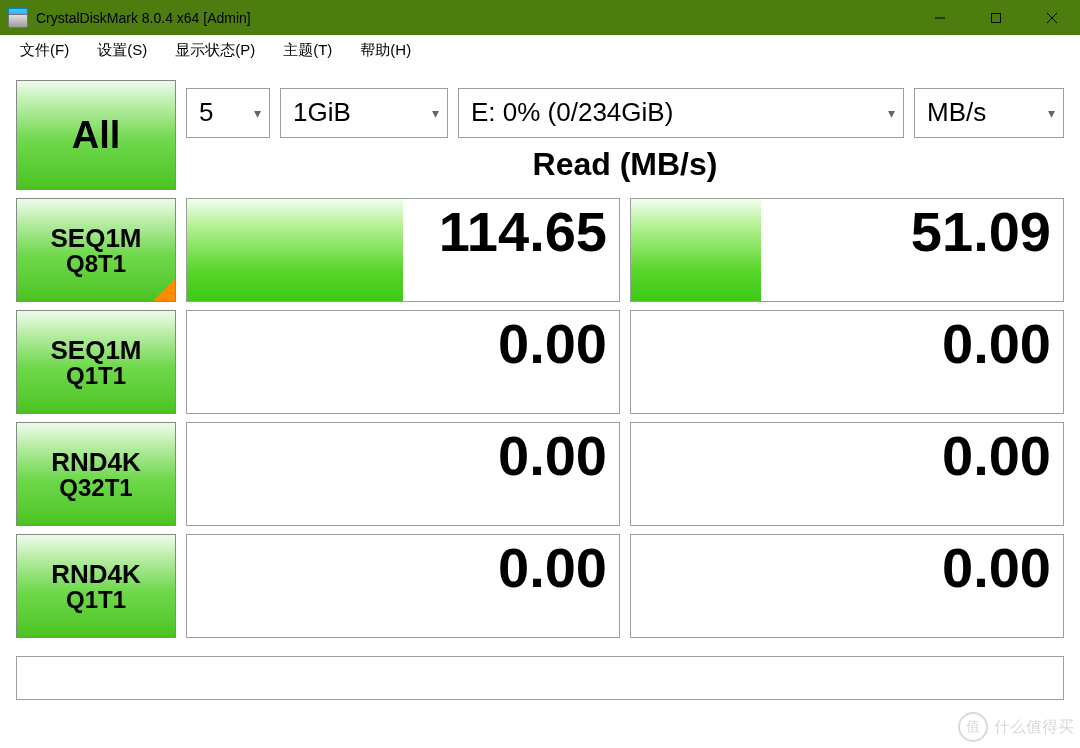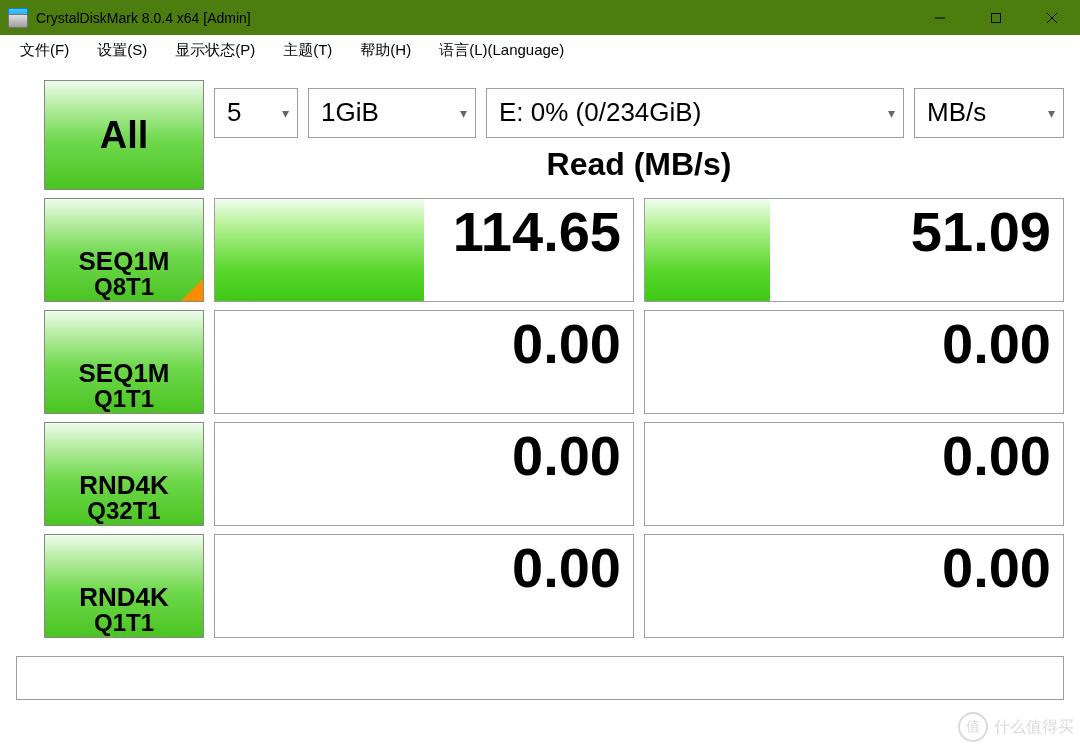--- a/index.html
+++ b/index.html
@@ -62,21 +62,20 @@
   
   .run-btn {
     width: 160px;
     background: linear-gradient(to bottom, #ecfdec 0%, #c2f0b1 18%, #6fd84c 55%, #4bc423 100%);
     display: flex; flex-direction: column;
     align-items: center; justify-content: center;
     font-weight: 700;
     font-size: 26px;
     color: #000;
     border: 1px solid #888;
-    margin-left: 28px;
   }
   .all-btn { height: 110px; font-size: 38px; }
   .run-btn .sub { font-size: 24px; font-weight: 700; margin-top: -4px;}
   .run-btn .corner {
     position: absolute; right: 0; bottom: 0;
     width: 0; height: 0;
     border-left: 22px solid transparent;
     border-bottom: 22px solid #ff8c00;
   }
   
@@ -104,21 +103,21 @@
     color: #000;
     position: relative;
     overflow: hidden;
   }
   .cell-value .bar {
     position: absolute; left:0; top:0; bottom:0;
     background: linear-gradient(to bottom, #f0fef0 0%, #b7f297 25%, #58d62a 70%, #3ec915 100%);
     z-index: 0;
   }
   .cell-value span.num { position: relative; z-index: 1; font-feature-settings:"tnum"; font-family: Arial, sans-serif;}
-  .cell-label { width:160px;justify-content:flex-end; }
+  .cell-label { width:160px; }
   
   .statusbar {
     margin-top: 0;
     height: 44px;
     border: 1px solid #9e9e9e;
     background:#fff;
     margin-left:16px; margin-right:16px;
   }
   
   .watermark {
@@ -162,21 +161,20 @@
     </div>
   </div>
 </div>
 
 <div class="menubar">
   <div class="menu-item">文件(F)</div>
   <div class="menu-item">设置(S)</div>
   <div class="menu-item">显示状态(P)</div>
   <div class="menu-item">主题(T)</div>
   <div class="menu-item">帮助(H)</div>
-  <div class="menu-item">语言(L)(Language)</div>
 </div>
 
 <div class="main">
 
   <div class="row header-row">
     <div class="run-btn all-btn cell">
       <span>All</span>
     </div>
     <div class="top-controls">
       <div class="dropdowns">

